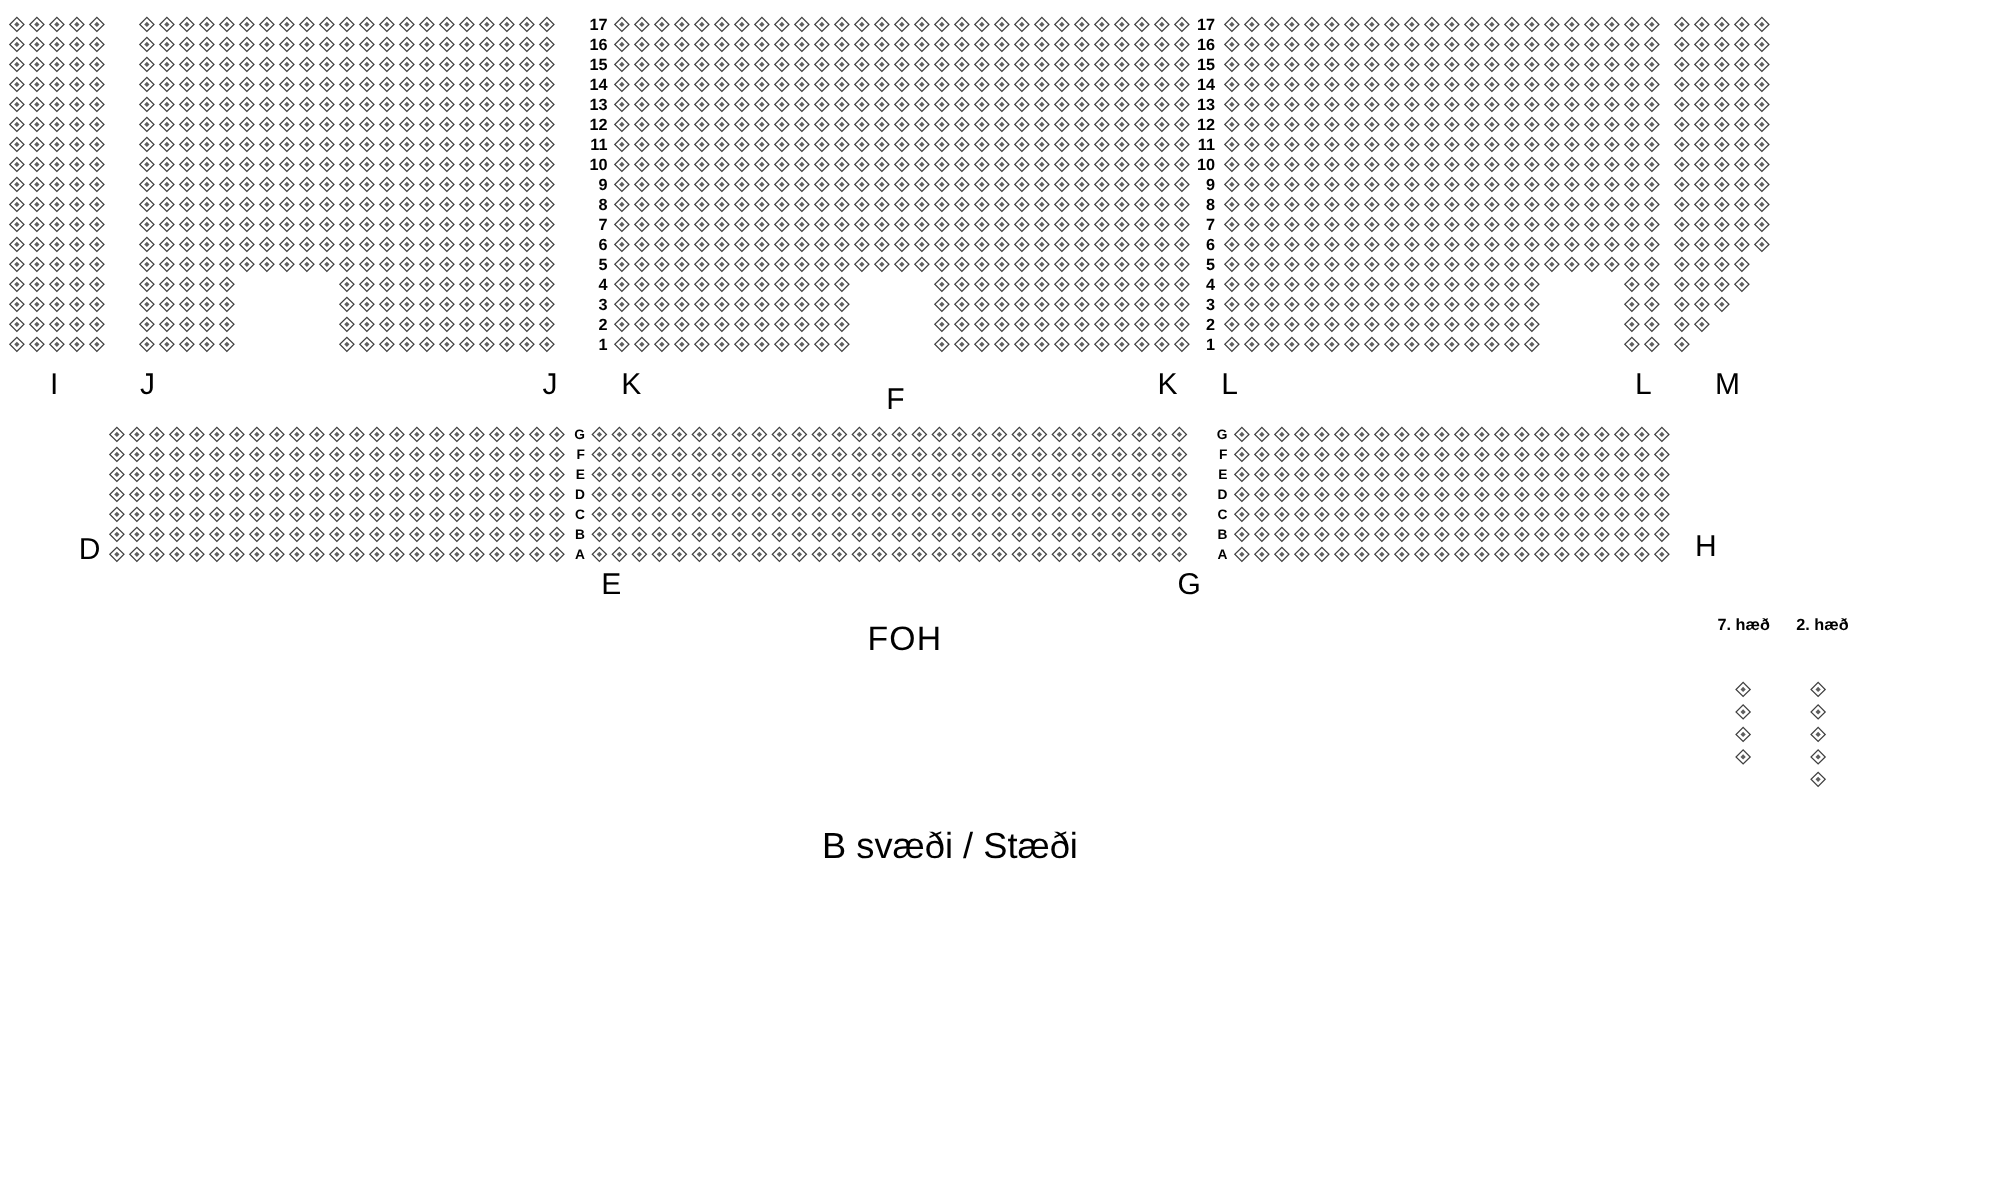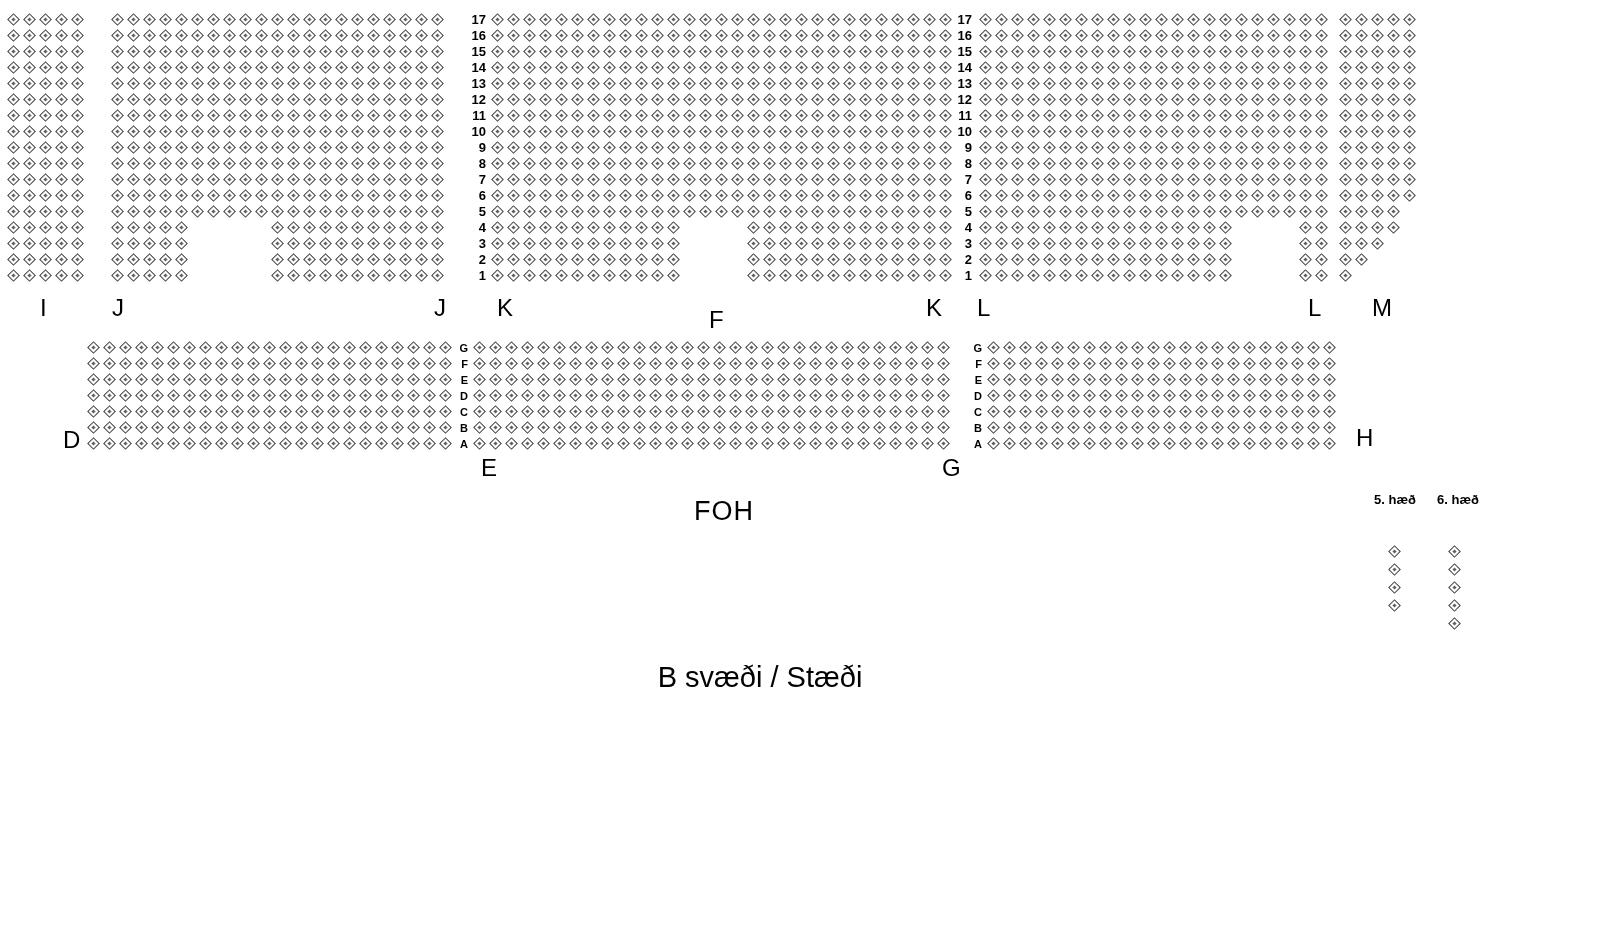--- a/index.html
+++ b/index.html
@@ -1989,22 +1989,22 @@
   <span class="lbl big" style="left:977px;  top:296px">L</span>
   <span class="lbl big" style="left:1308px; top:296px">L</span>
   <span class="lbl big" style="left:1372px; top:296px">M</span>
   <span class="lbl big" style="left:63px;   top:428px">D</span>
   <span class="lbl big" style="left:481px;  top:456px">E</span>
   <span class="lbl big" style="left:942px;  top:456px">G</span>
   <span class="lbl big" style="left:1356px; top:426px">H</span>
 
   <span class="lbl foh" style="left:694px; top:498px">FOH</span>
 
-  <span class="lbl floor" style="left:1374px; top:493px">5. hæð</span>
-  <span class="lbl floor" style="left:1437px; top:493px">6. hæð</span>
+  <span class="lbl floor" style="left:1374px; top:493px">7. hæð</span>
+  <span class="lbl floor" style="left:1437px; top:493px">2. hæð</span>
   <div class="legendcol" style="left: 1390px; top: 547px;">
       <span class="seat" style="left: 0px; top: 0px;"></span>
       <span class="seat" style="left: 0px; top: 18px;"></span>
       <span class="seat" style="left: 0px; top: 36px;"></span>
       <span class="seat" style="left: 0px; top: 54px;"></span>
     </div>
   <div class="legendcol" style="left: 1450px; top: 547px;">
       <span class="seat" style="left: 0px; top: 0px;"></span>
       <span class="seat" style="left: 0px; top: 18px;"></span>
       <span class="seat" style="left: 0px; top: 36px;"></span>

